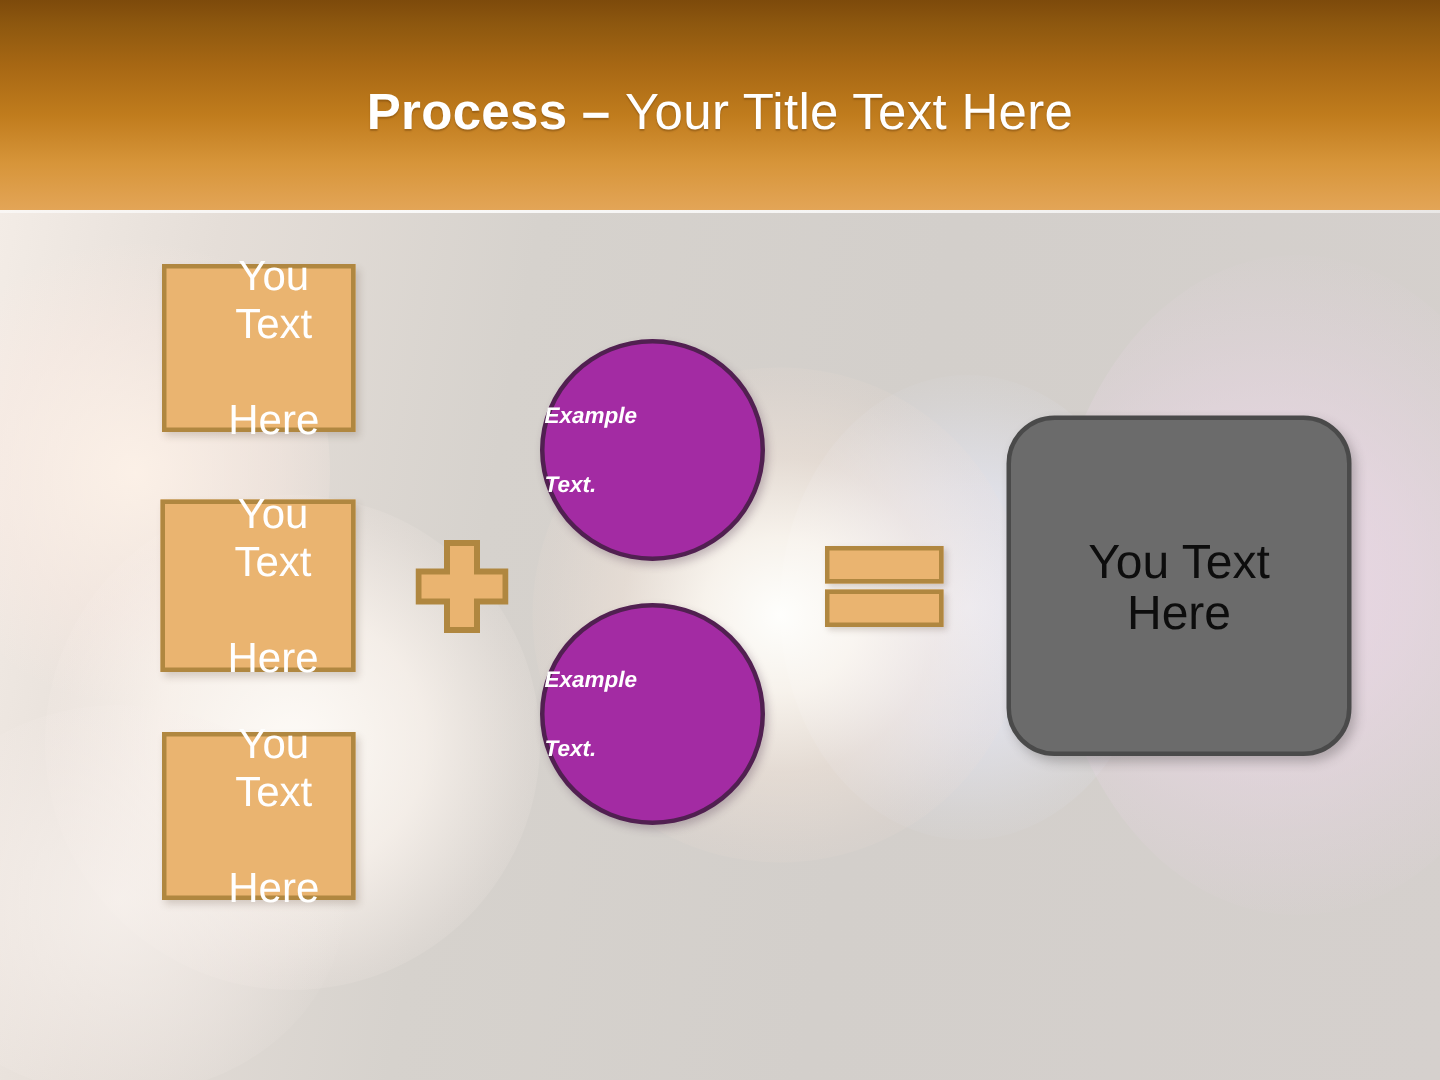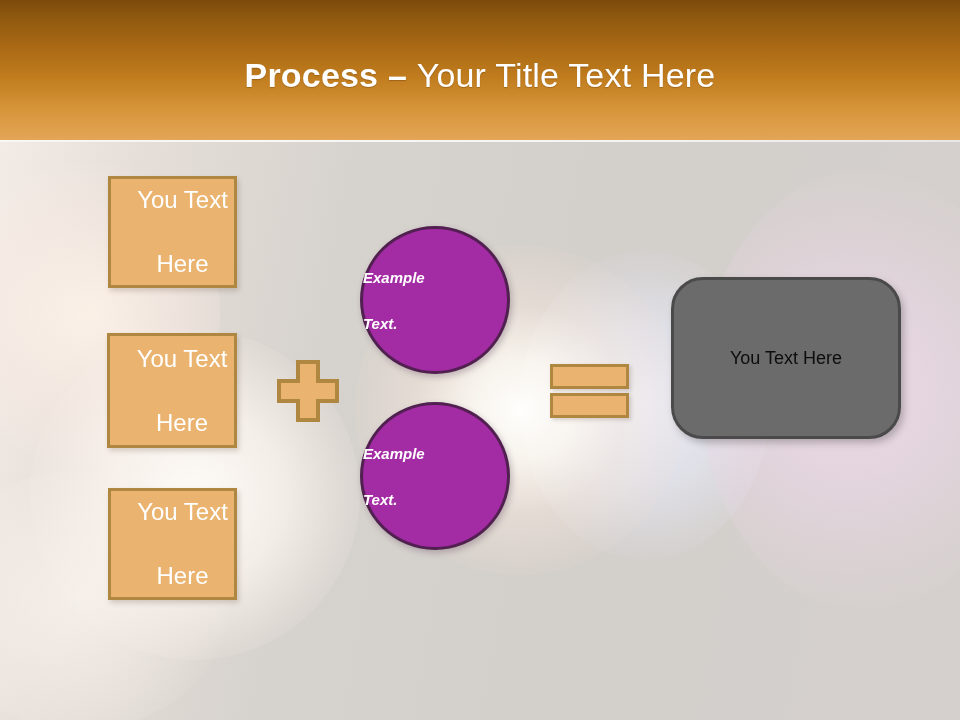--- a/index.html
+++ b/index.html
@@ -134,21 +134,21 @@
   .title .t-dash { font-weight: bold; }
   .title .t-rest  { font-weight: normal; }
 
   
   .tan-box {
     position: absolute;
     box-sizing: border-box;
     background: #eab470;
     border: 3px solid #b08740;
     color: #ffffff;
-    font-size: 24px;
+    font-size: 28px;
     line-height: 32px;
     text-align: center;
     display: flex;
     align-items: center;
     justify-content: center;
     box-shadow: 2px 3px 5px rgba(90,70,50,0.22);
   }
   .tan-box span { display: block; width: 100%; padding: 0 10px; }
 
   #box-1 { left: 108px; top: 176px;  width: 129px; height: 112px; }
@@ -202,26 +202,26 @@
     box-shadow: 2px 2px 4px rgba(90,70,50,0.22);
   }
   .eq-bar-1 { top: 0; }
   .eq-bar-2 { top: 29px; }
 
   
   #result-box {
     position: absolute;
     box-sizing: border-box;
     left: 671px; top: 277px;
-    width: 230px; height: 162px;
+    width: 230px; height: 227px;
     background: #6b6b6b;
     border: 3px solid #4a4a4a;
     border-radius: 32px;
     color: #0d0d0d;
-    font-size: 18px;
+    font-size: 32px;
     line-height: 34px;
     text-align: center;
     display: flex;
     align-items: center;
     justify-content: center;
     box-shadow: 3px 4px 7px rgba(60,55,55,0.30);
   }
   #result-box span { display: block; width: 100%; padding: 0 14px; }
 </style>
 </head>

